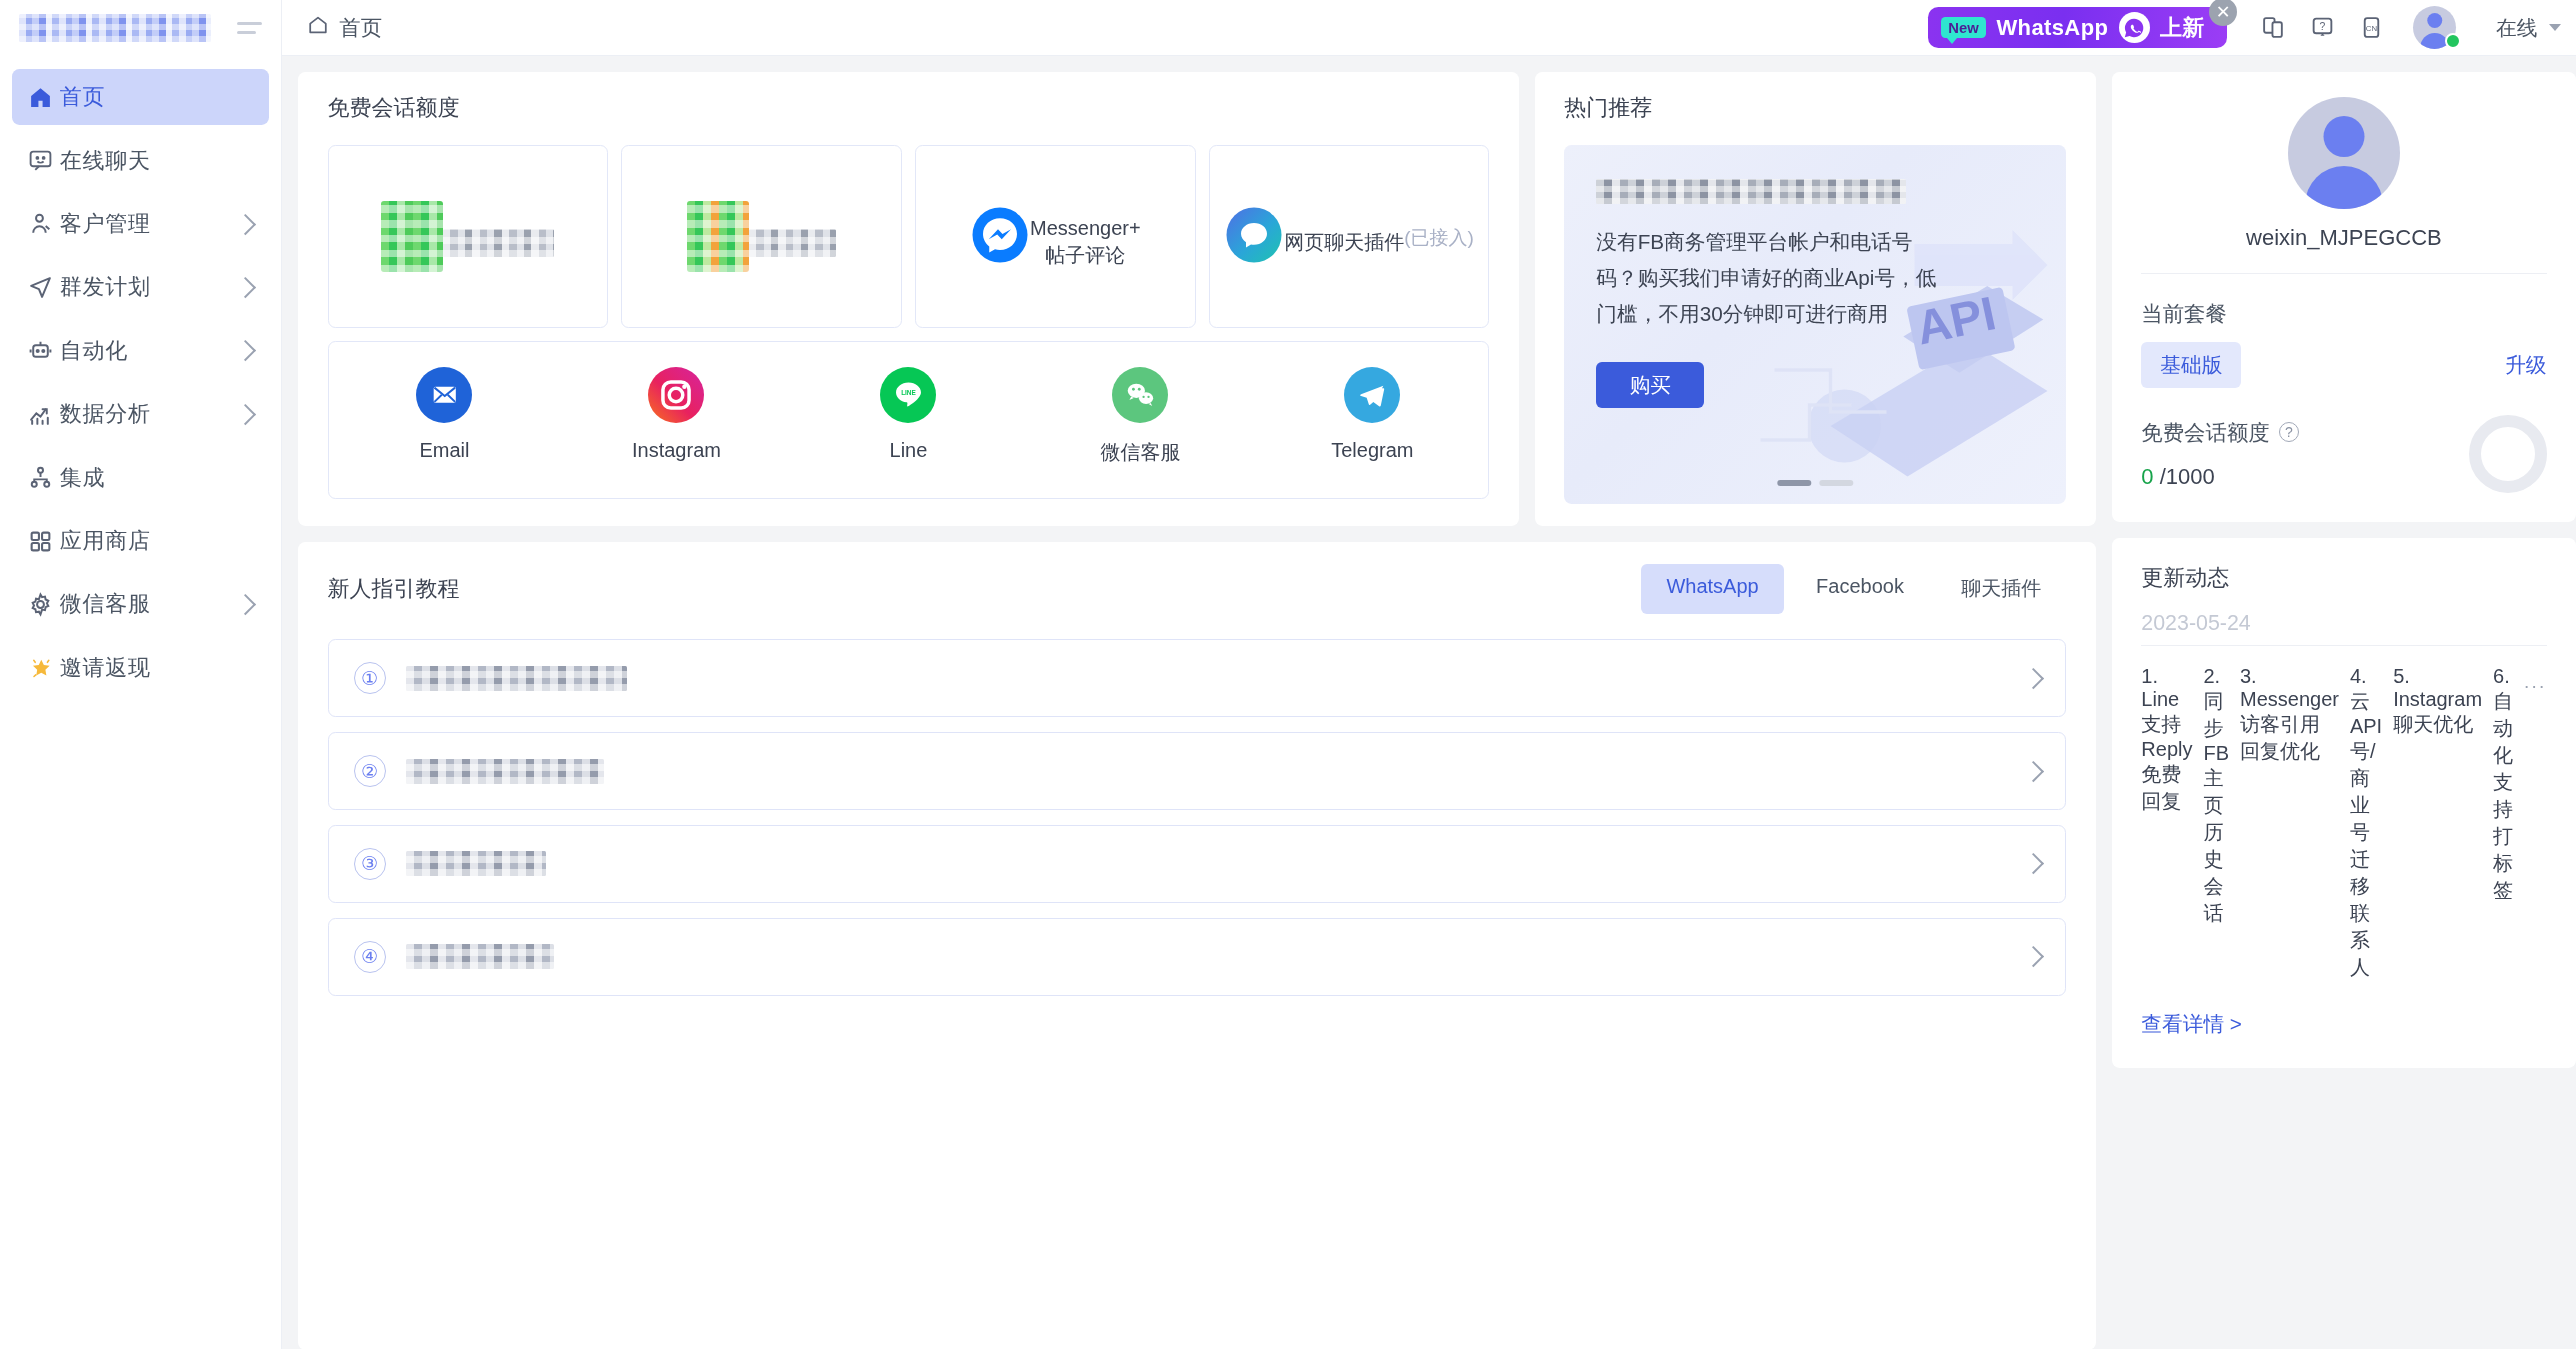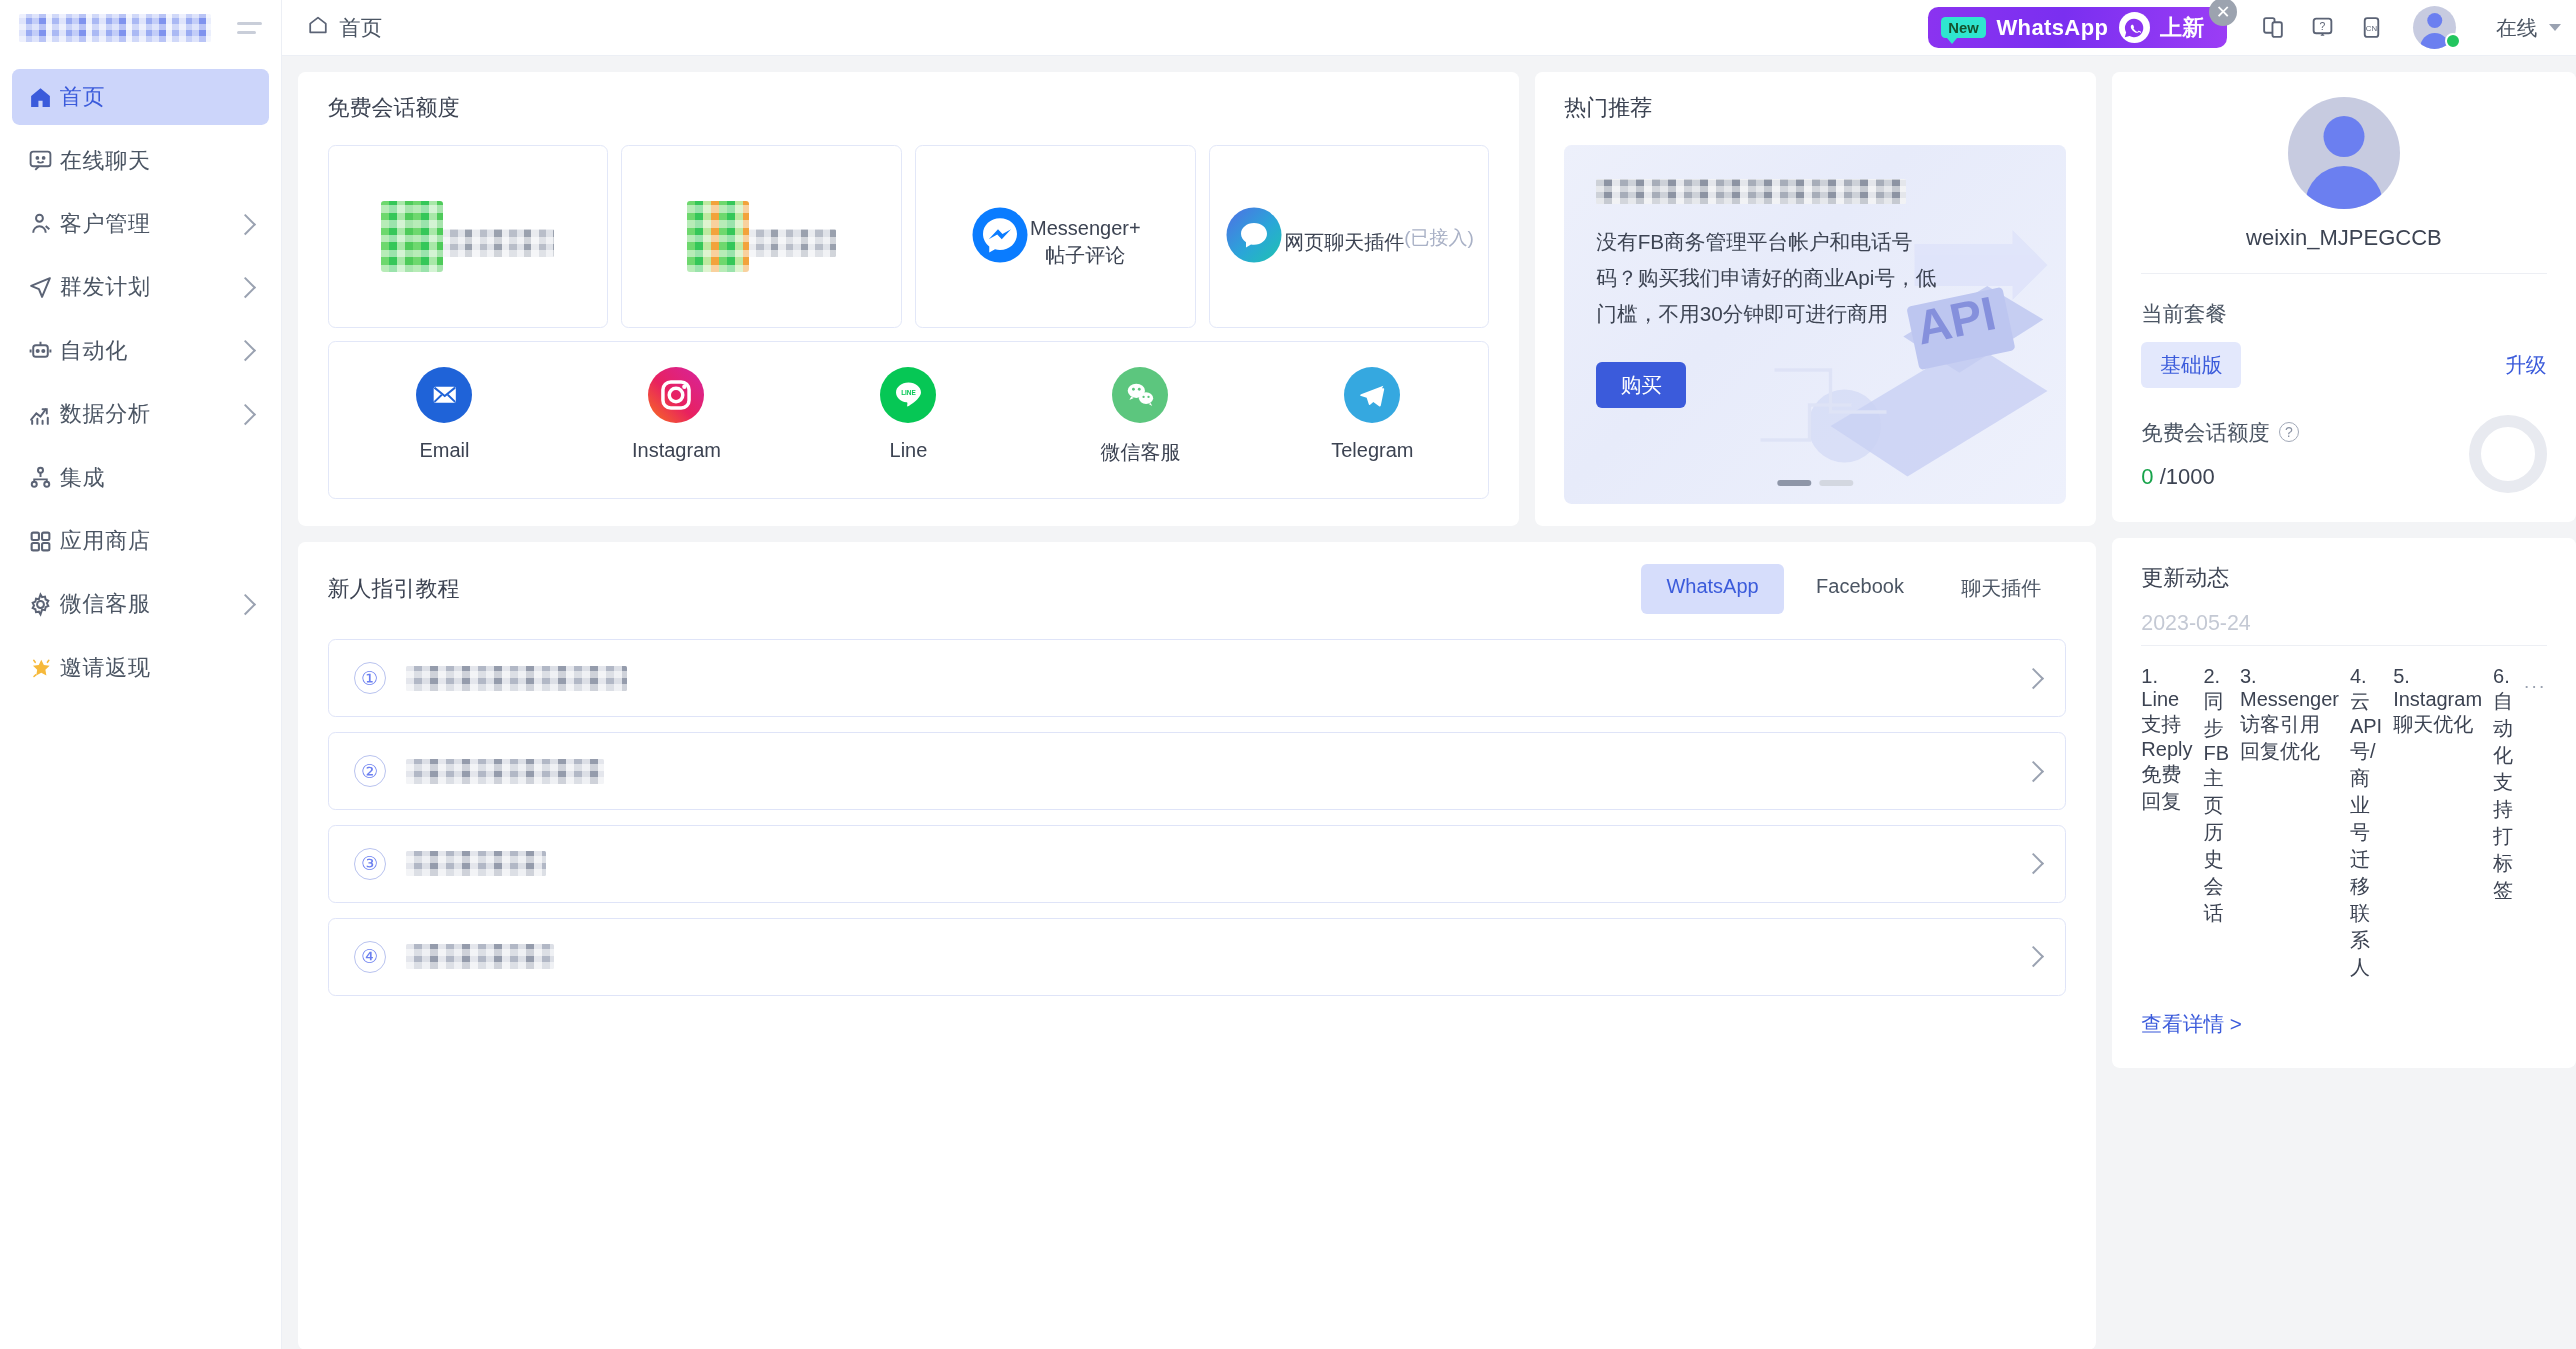--- a/index.html
+++ b/index.html
@@ -73,21 +73,21 @@
   .topbar-right { margin-left: auto; display: flex; align-items: center; gap: 0; height: 100%; }
 
   .promo-pill {
     position: relative;
     display: flex; align-items: center; gap: 10.3px;
     background: linear-gradient(97deg, #8b33f0 0%, #7a2ff0 45%, #9b3df5 100%);
     border-radius: 10.3px; padding: 7.4px 22px 7.4px 13.3px;
     height: 41px; margin-right: 22px; cursor: pointer;
   }
   .promo-new {
-    background: #2fe6cf; color: #14532d; font-size: 14.8px; font-weight: bold;
+    background: #2fe6cf; color: #4c1d95; font-size: 14.8px; font-weight: bold;
     border-radius: 4.4px; padding: 2.2px 7.4px; position: relative;
   }
   .promo-new::after {
     content:""; position:absolute; left: 6.6px; bottom: -5.9px;
     border-left: 5.2px solid transparent; border-right: 5.2px solid transparent;
     border-top: 6.6px solid #2fe6cf;
   }
   .promo-text { color: #fff; font-size: 22px; font-weight: bold; letter-spacing: 0.4px; }
   .promo-wa {
     width: 31px; height: 31px; border-radius: 50%;
@@ -169,21 +169,21 @@
   .promo-banner .bl-title {
     width: 310px; height: 25px;
     background:
       repeating-linear-gradient(90deg,#cdd1d8 0 8px,#8d94a3 8px 16px,#e4e6eb 16px 24px,#a7adb9 24px 32px),
       repeating-linear-gradient(0deg, rgba(255,255,255,.5) 0 5.9px, rgba(255,255,255,0) 5.9px 11.8px);
     background-blend-mode: screen;
     margin-bottom: 20.7px; border-radius: 1.5px;
   }
   .promo-banner .desc { font-size: 20.7px; color: #3c4352; line-height: 1.72; max-width: 347px; position: relative; z-index: 3; }
   .buy-btn {
-    margin-top: 31px; width: 90px; height: 46px; border-radius: 5.9px;
+    margin-top: 31px; width: 108px; height: 46px; border-radius: 5.9px;
     background: #3b5bdb; color: #fff; font-size: 20.7px;
     display: flex; align-items: center; justify-content: center; cursor: pointer;
     position: relative; z-index: 3; border: none;
   }
   .api-art { position: absolute; right: 7.4px; bottom: 7.4px; width: 317px; height: 280px; opacity: .9; z-index: 1; }
   .dots { position: absolute; left: 50%; transform: translateX(-50%); bottom: 17.7px; display: flex; gap: 7.4px; z-index: 4; }
   .dots i { display:block; width: 34px; height: 5.9px; border-radius: 3px; background: #d3d7e0; }
   .dots i.on { background: #8e96a8; }
 
   

